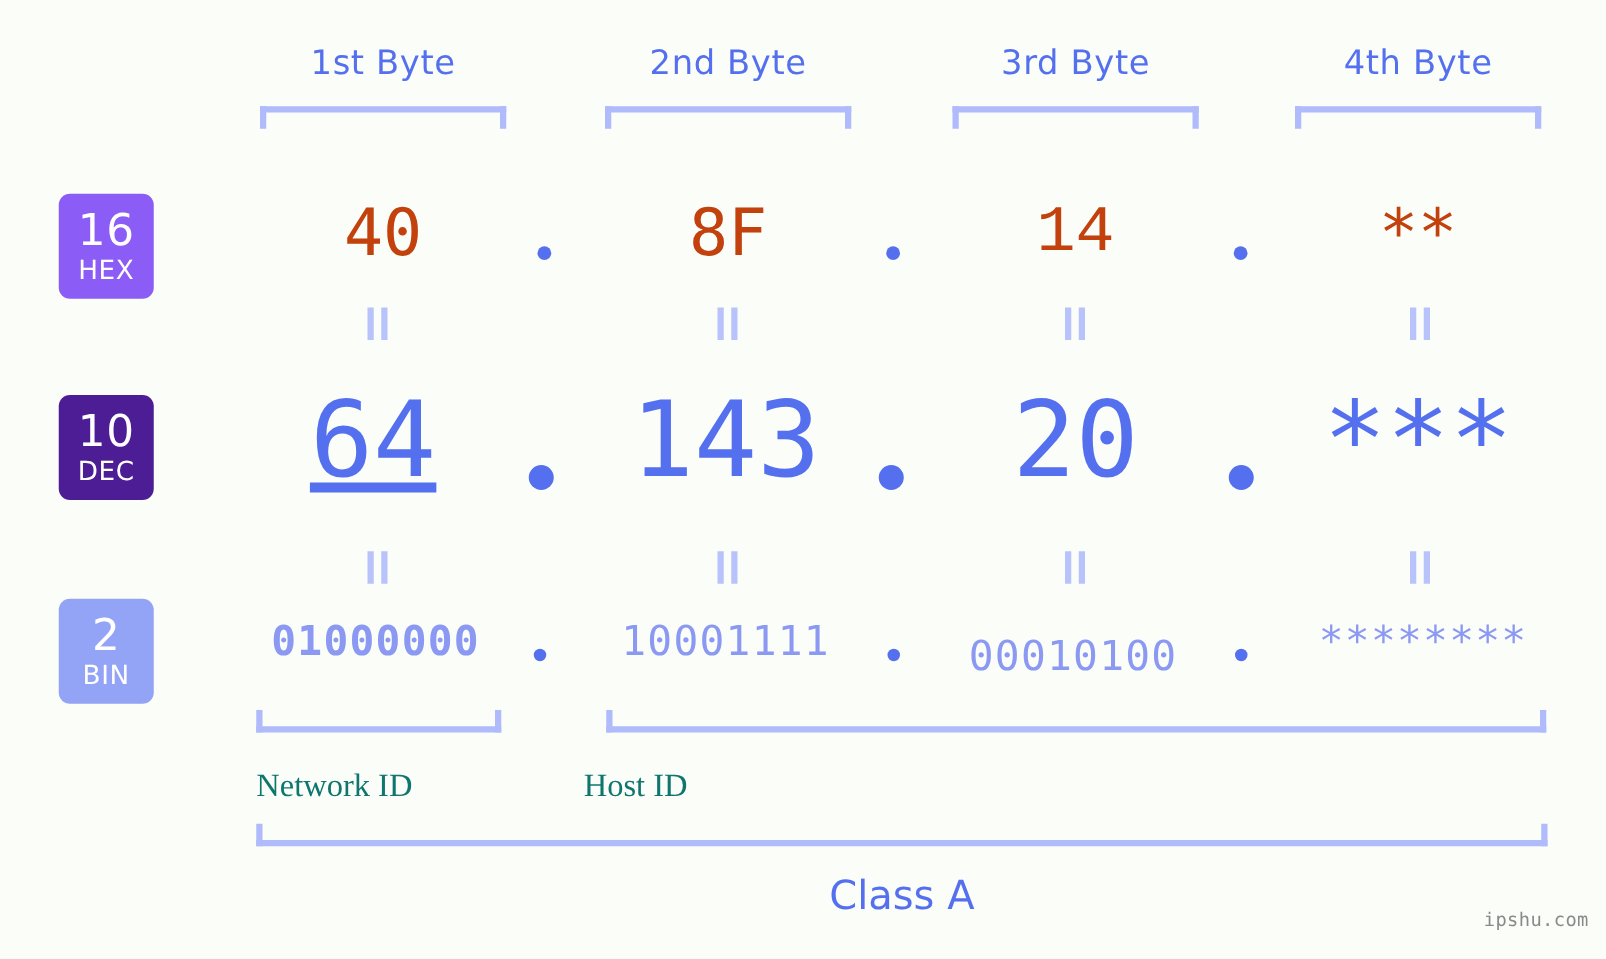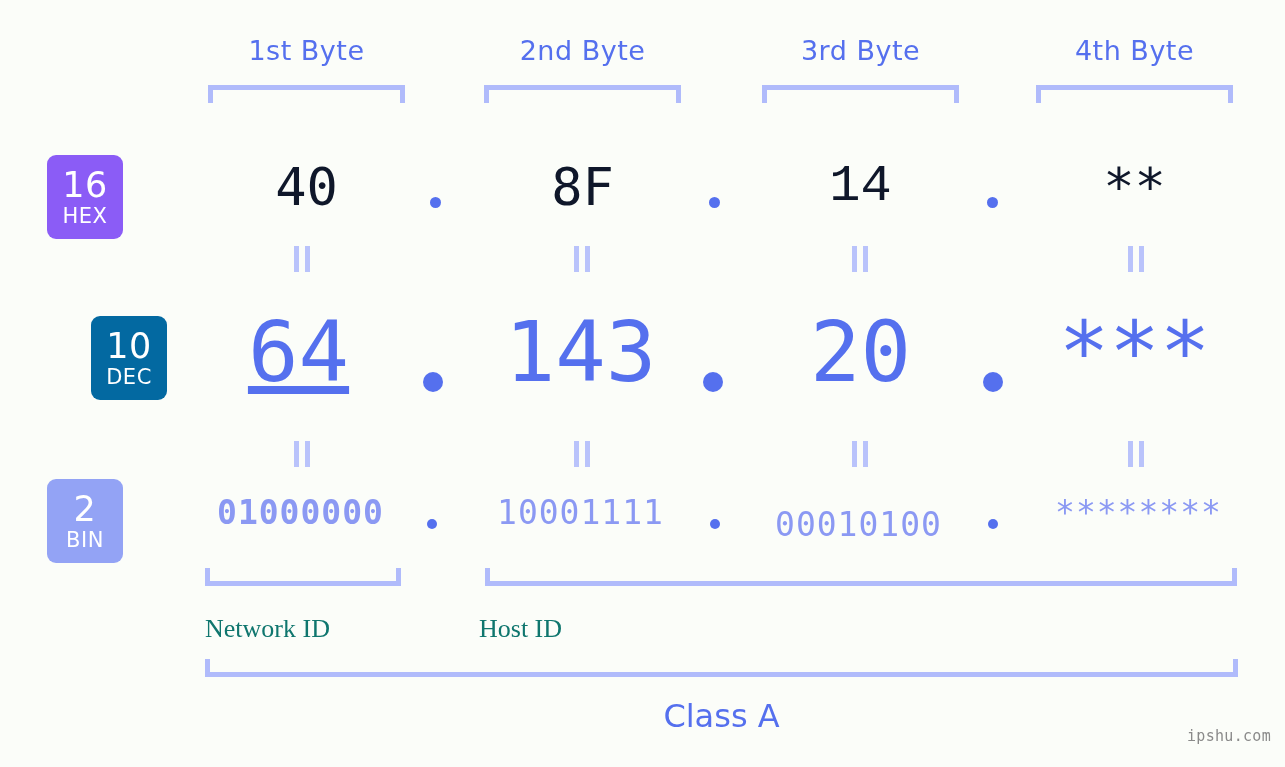--- a/index.html
+++ b/index.html
@@ -70,34 +70,34 @@
     font-weight: 400;
     letter-spacing: 0.5px;
   }
   .badge .word {
     font-size: 21px;
     font-weight: 400;
     margin-top: 3px;
     letter-spacing: 0.5px;
   }
   .badge-hex { top: 155px; background: #8b5cf6; }
-  .badge-dec { top: 316px; background: #0369a1; margin-left: 44px; }
+  .badge-dec { top: 316px; background: #4c1d95; }
   .badge-bin { top: 479px; background: #93a3f5; }
 
   
   .val {
     position: absolute;
     text-align: center;
     white-space: nowrap;
     font-family: "DejaVu Sans Mono", monospace;
   }
   .row-hex .val {
     top: 152px;
     font-size: 52px;
-    color: #0f172a;
+    color: #c2410c;
     line-height: 70px;
   }
   .row-dec .val {
     top: 296px;
     font-size: 84px;
     color: #5570ee;
     line-height: 112px;
   }
   .row-bin .val {
     top: 490px;
@@ -254,20 +254,20 @@
     <div class="dot dot-bin" style="left:710px;"></div>
     <div class="val" style="left:760px; width:197px;margin-top:12px;">00010100</div>
     <div class="dot dot-bin" style="left:988px;"></div>
     <div class="val" style="left:1040px; width:197px;">********</div>
   </div>
 
   <div class="bracket bracket-up" style="left:205px; top:568px; width:196px;"></div>
   <div class="bracket bracket-up" style="left:485px; top:568px; width:752px;"></div>
 
   <div class="sec-label" style="left:205px; top:612px; width:196px;">Network ID</div>
-  <div class="sec-label" style="left:479px; top:612px; width:752px;">Host ID</div>
+  <div class="sec-label" style="left:467px; top:612px; width:752px;">Host ID</div>
 
   <div class="bracket bracket-up" style="left:205px; top:659px; width:1033px;"></div>
   <div class="class-label" style="left:205px; top:695px; width:1033px;">Class A</div>
 
   <div class="watermark">ipshu.com</div>
 
 </div>
 
 </body></html>

